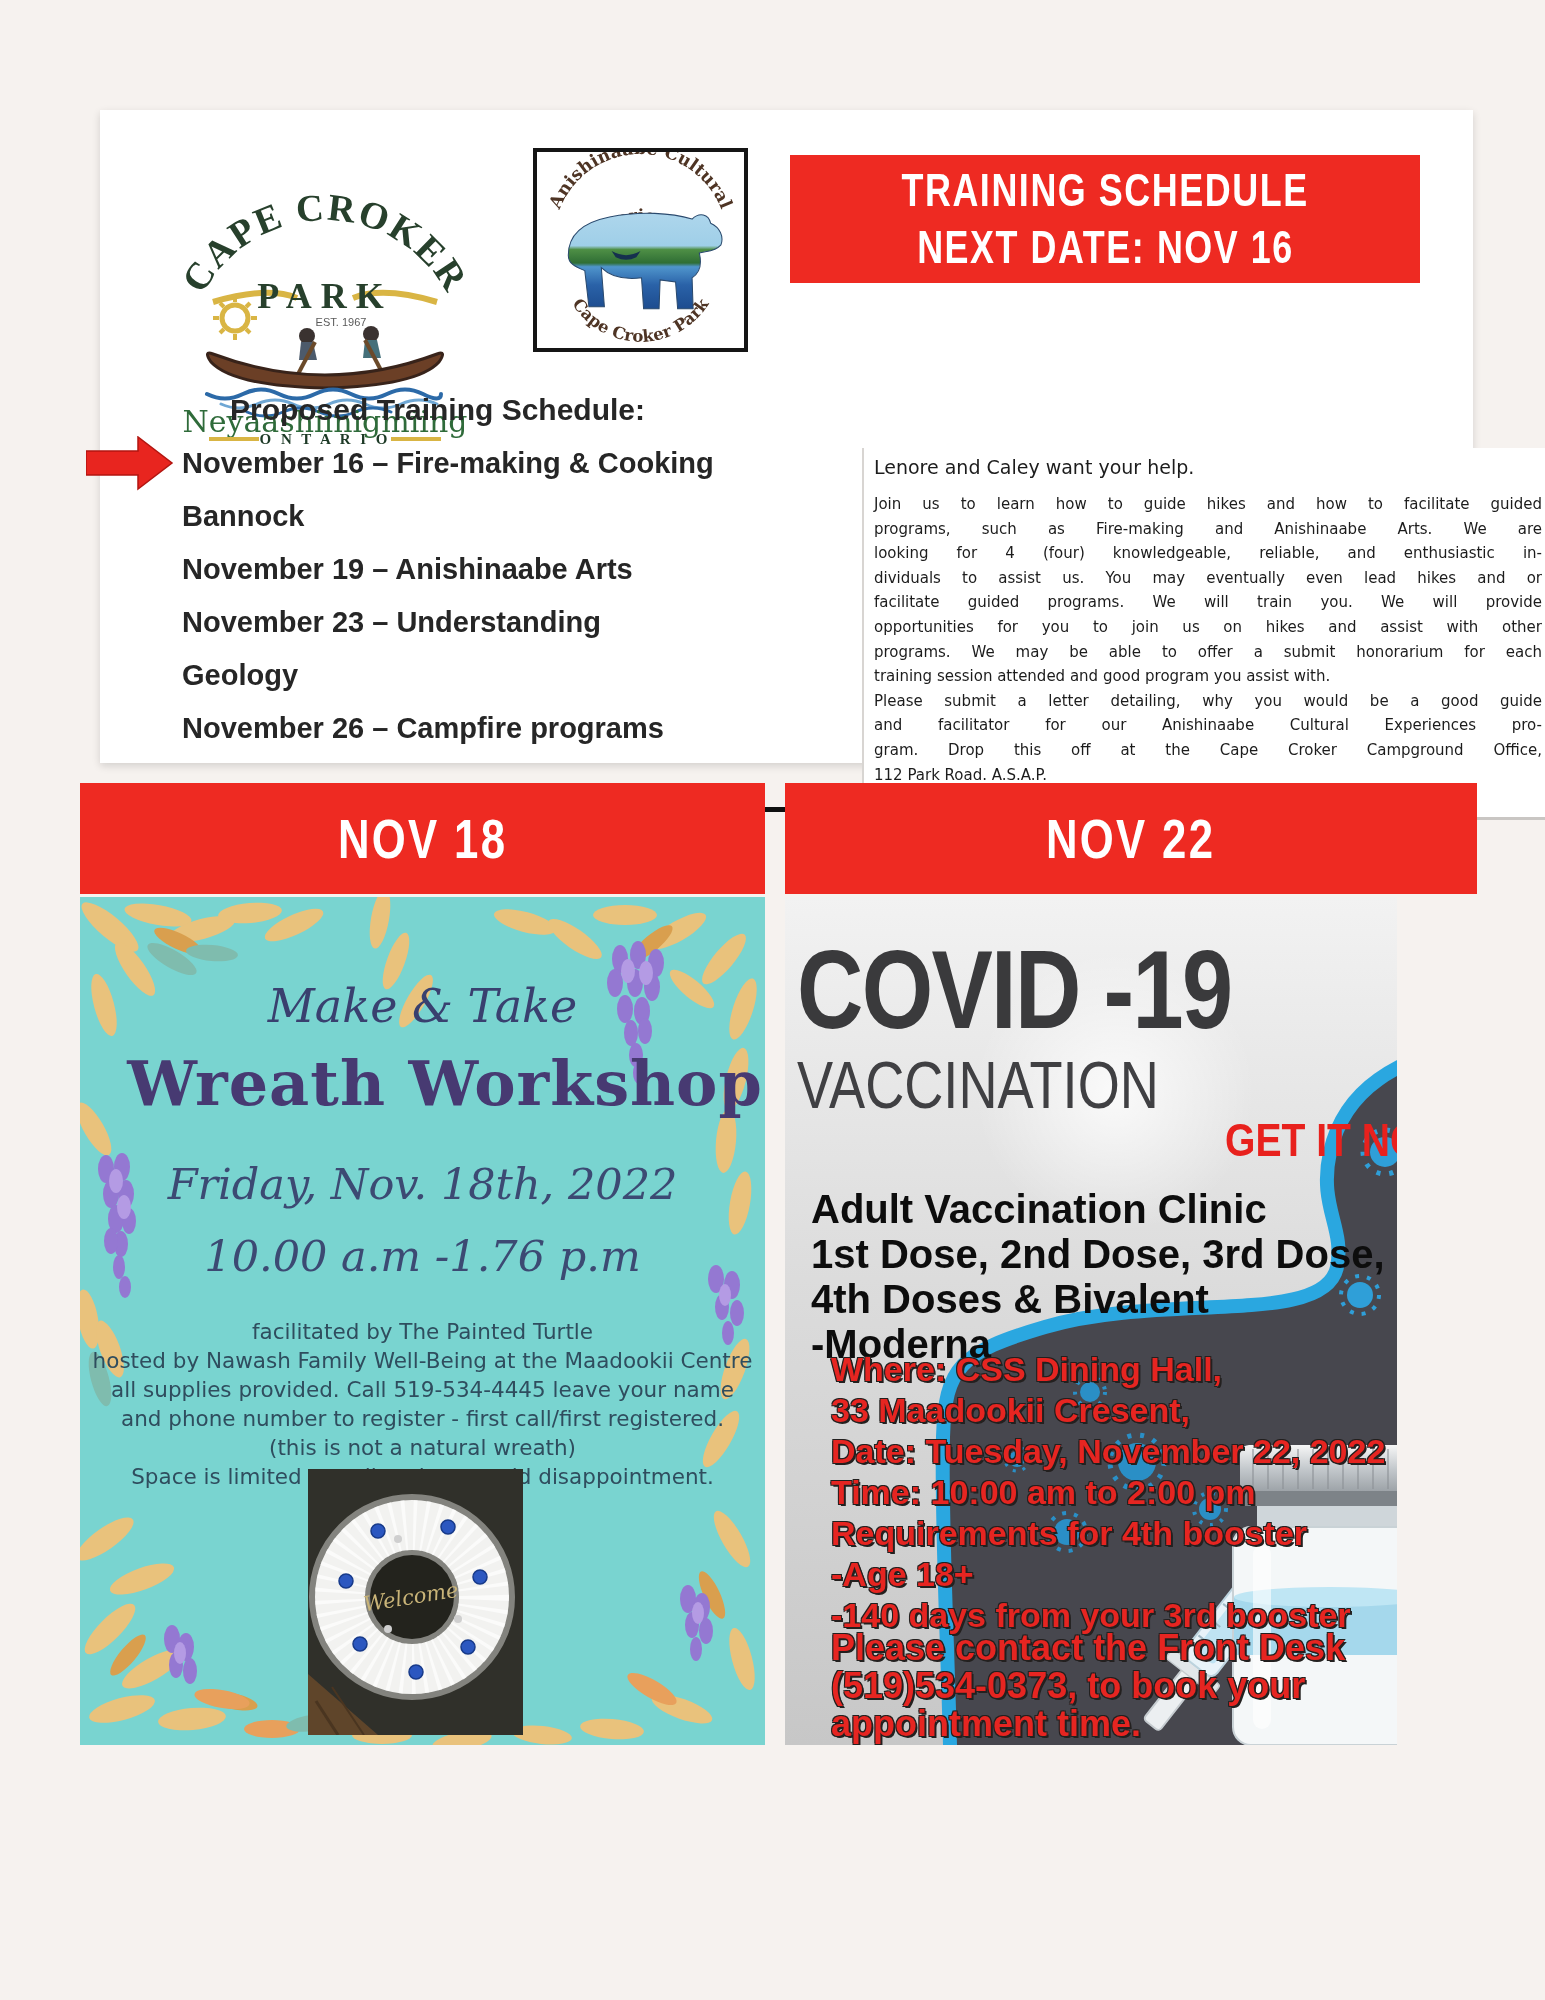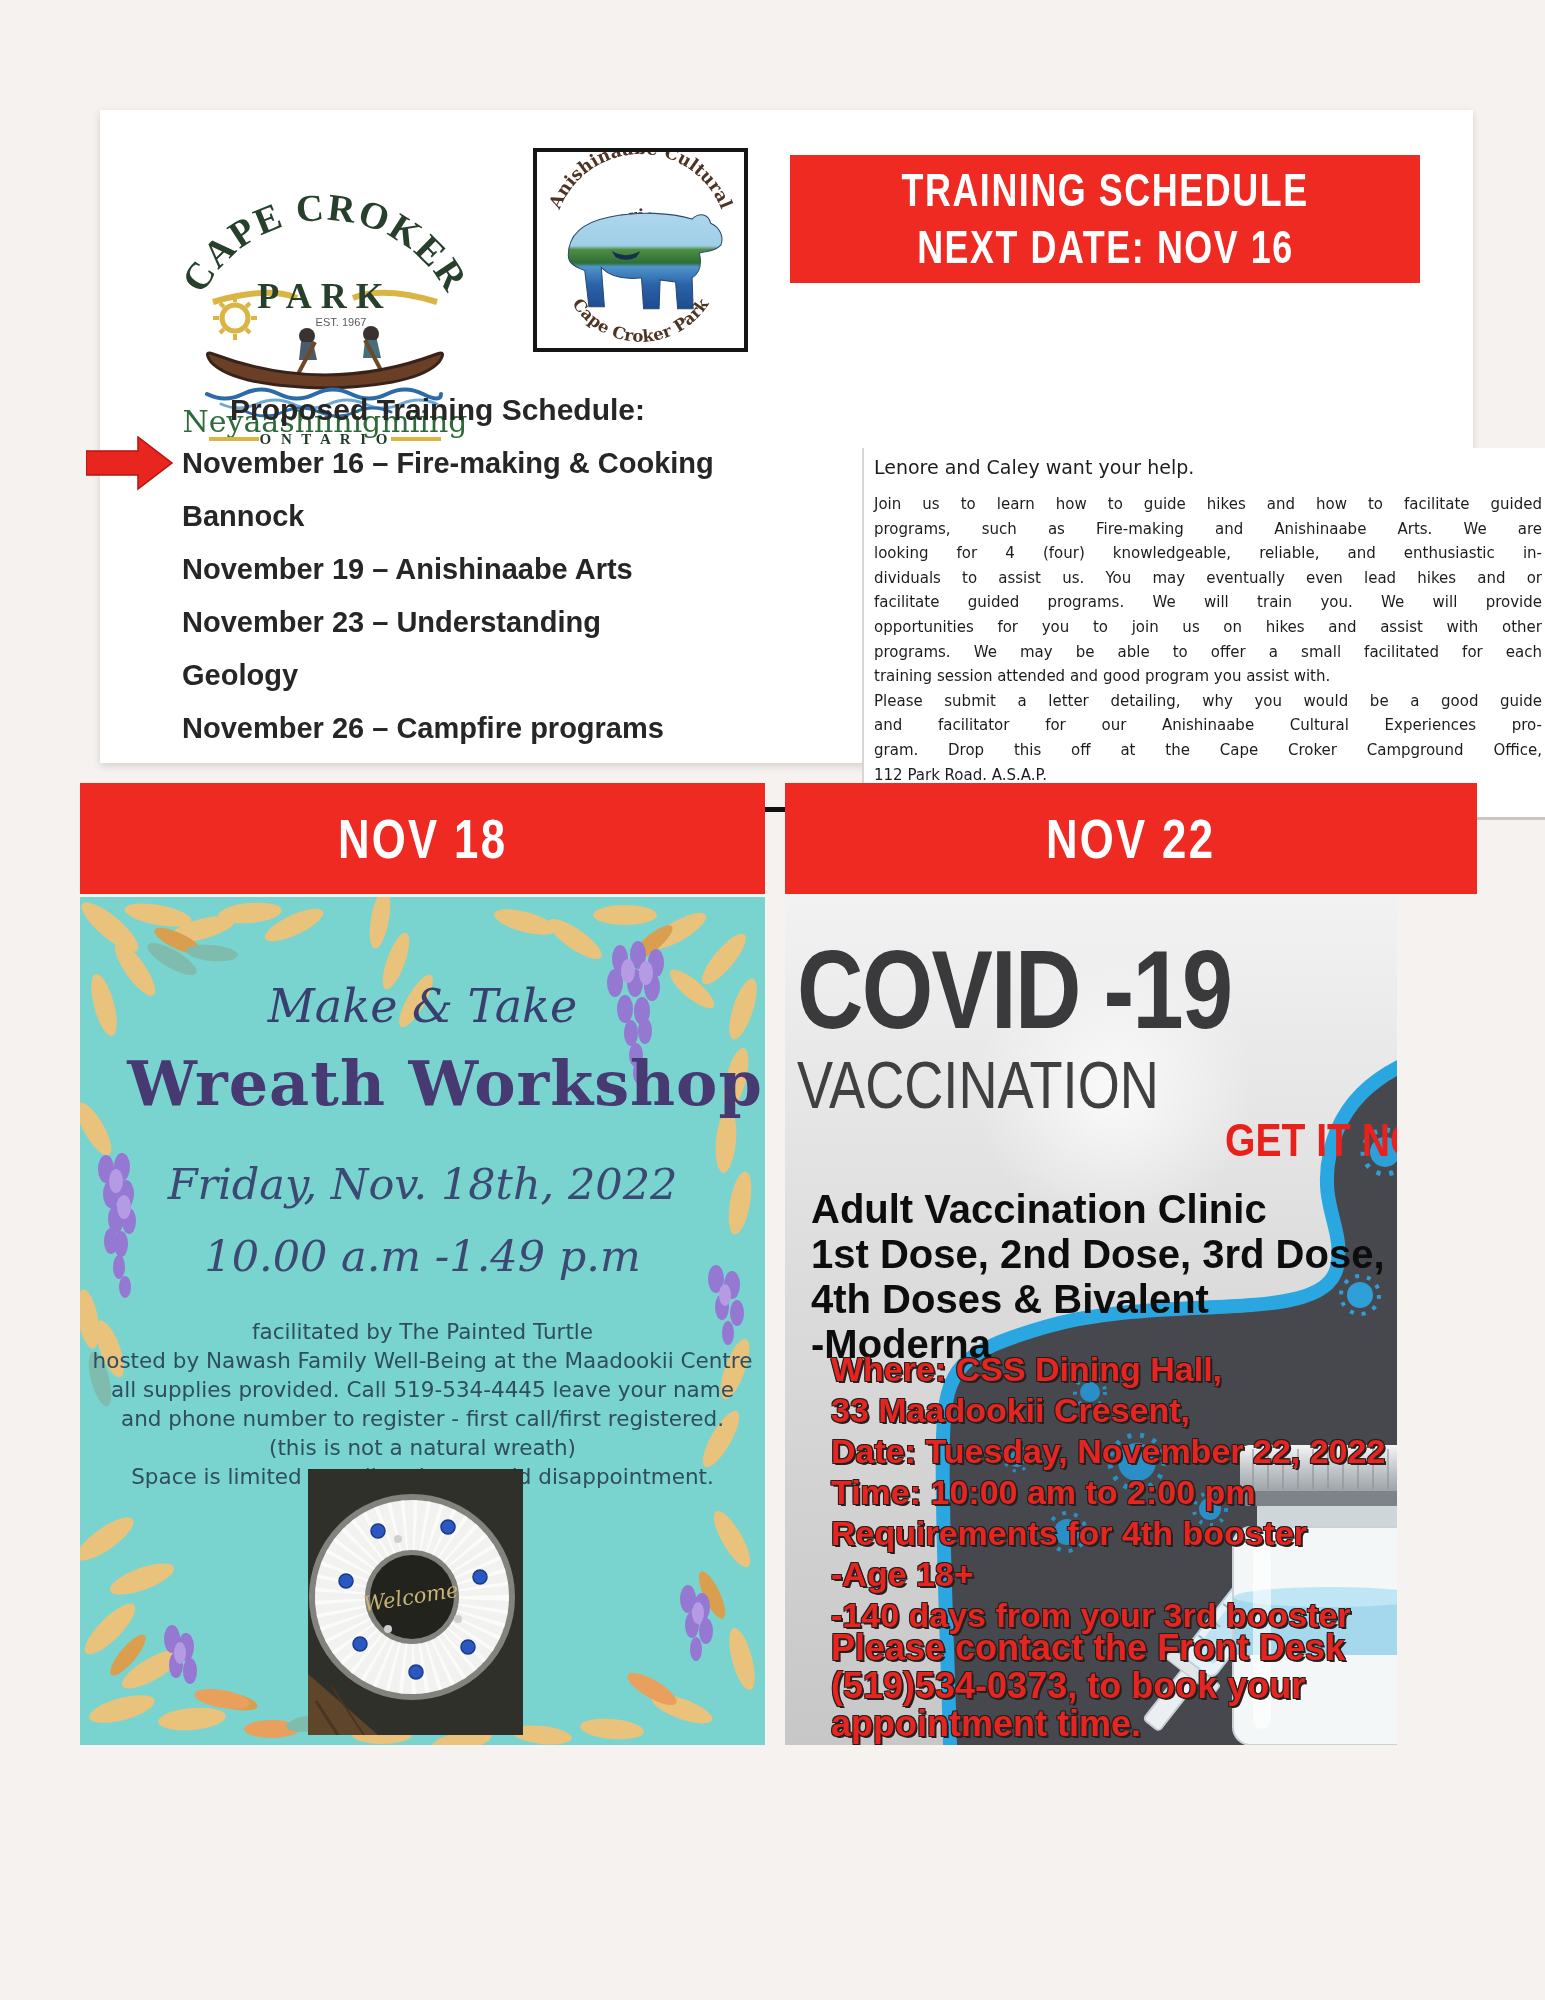--- a/index.html
+++ b/index.html
@@ -178,21 +178,21 @@
     <div class="abs rule"></div>
 
     <div class="abs letter">
       <div class="letter-intro">Lenore and Caley want your help.</div>
       <div class="letter-line">Join us to learn how to guide hikes and how to facilitate guided</div>
       <div class="letter-line">programs, such as Fire-making and Anishinaabe Arts. We are</div>
       <div class="letter-line">looking for 4 (four) knowledgeable, reliable, and enthusiastic in-</div>
       <div class="letter-line">dividuals to assist us. You may eventually even lead hikes and or</div>
       <div class="letter-line">facilitate guided programs. We will train you. We will provide</div>
       <div class="letter-line">opportunities for you to join us on hikes and assist with other</div>
-      <div class="letter-line">programs. We may be able to offer a small facilitated for each</div>
+      <div class="letter-line">programs. We may be able to offer a submit honorarium for each</div>
       <div class="letter-line rag">training session attended and good program you assist with.</div>
       <div class="letter-line">Please submit a letter detailing, why you would be a good guide</div>
       <div class="letter-line">and facilitator for our Anishinaabe Cultural Experiences pro-</div>
       <div class="letter-line">gram. Drop this off at the Cape Croker Campground Office,</div>
       <div class="letter-line rag">112 Park Road. A.S.A.P.</div>
     </div>
   </div>
 
   <svg class="abs z2" style="left:86px;top:436px" width="88" height="56" viewBox="0 0 88 56">
     <polygon points="0,15 52,15 52,1 86,27 52,53 52,39 0,39" fill="#e8251f" stroke="#b21510" stroke-width="1.5"></polygon>
@@ -307,21 +307,21 @@
           <ellipse cx="44" cy="310" rx="7" ry="12"></ellipse>
         <ellipse cx="645" cy="398" rx="6" ry="11"></ellipse>
           <ellipse cx="100" cy="756" rx="6" ry="11"></ellipse>
         <ellipse cx="618" cy="716" rx="6" ry="11"></ellipse>
       </g>
     </svg>
 
     <div class="abs wcenter wreath-script">Make &amp; Take</div>
     <div class="abs wcenter wreath-title">Wreath Workshop</div>
     <div class="abs wcenter wreath-date">Friday, Nov. 18th, 2022</div>
-    <div class="abs wcenter wreath-time">10.00 a.m -1.49 p.m</div>
+    <div class="abs wcenter wreath-time">10.00 a.m -1.76 p.m</div>
 
     <div class="abs wcenter wreath-details">
       <div>facilitated by The Painted Turtle</div>
       <div>hosted by Nawash Family Well-Being at the Maadookii Centre</div>
       <div>all supplies provided. Call 519-534-4445 leave your name</div>
       <div>and phone number to register - first call/first registered.</div>
       <div>(this is not a natural wreath)</div>
       <div>Space is limited so call early to avoid disappointment.</div>
     </div>
 

